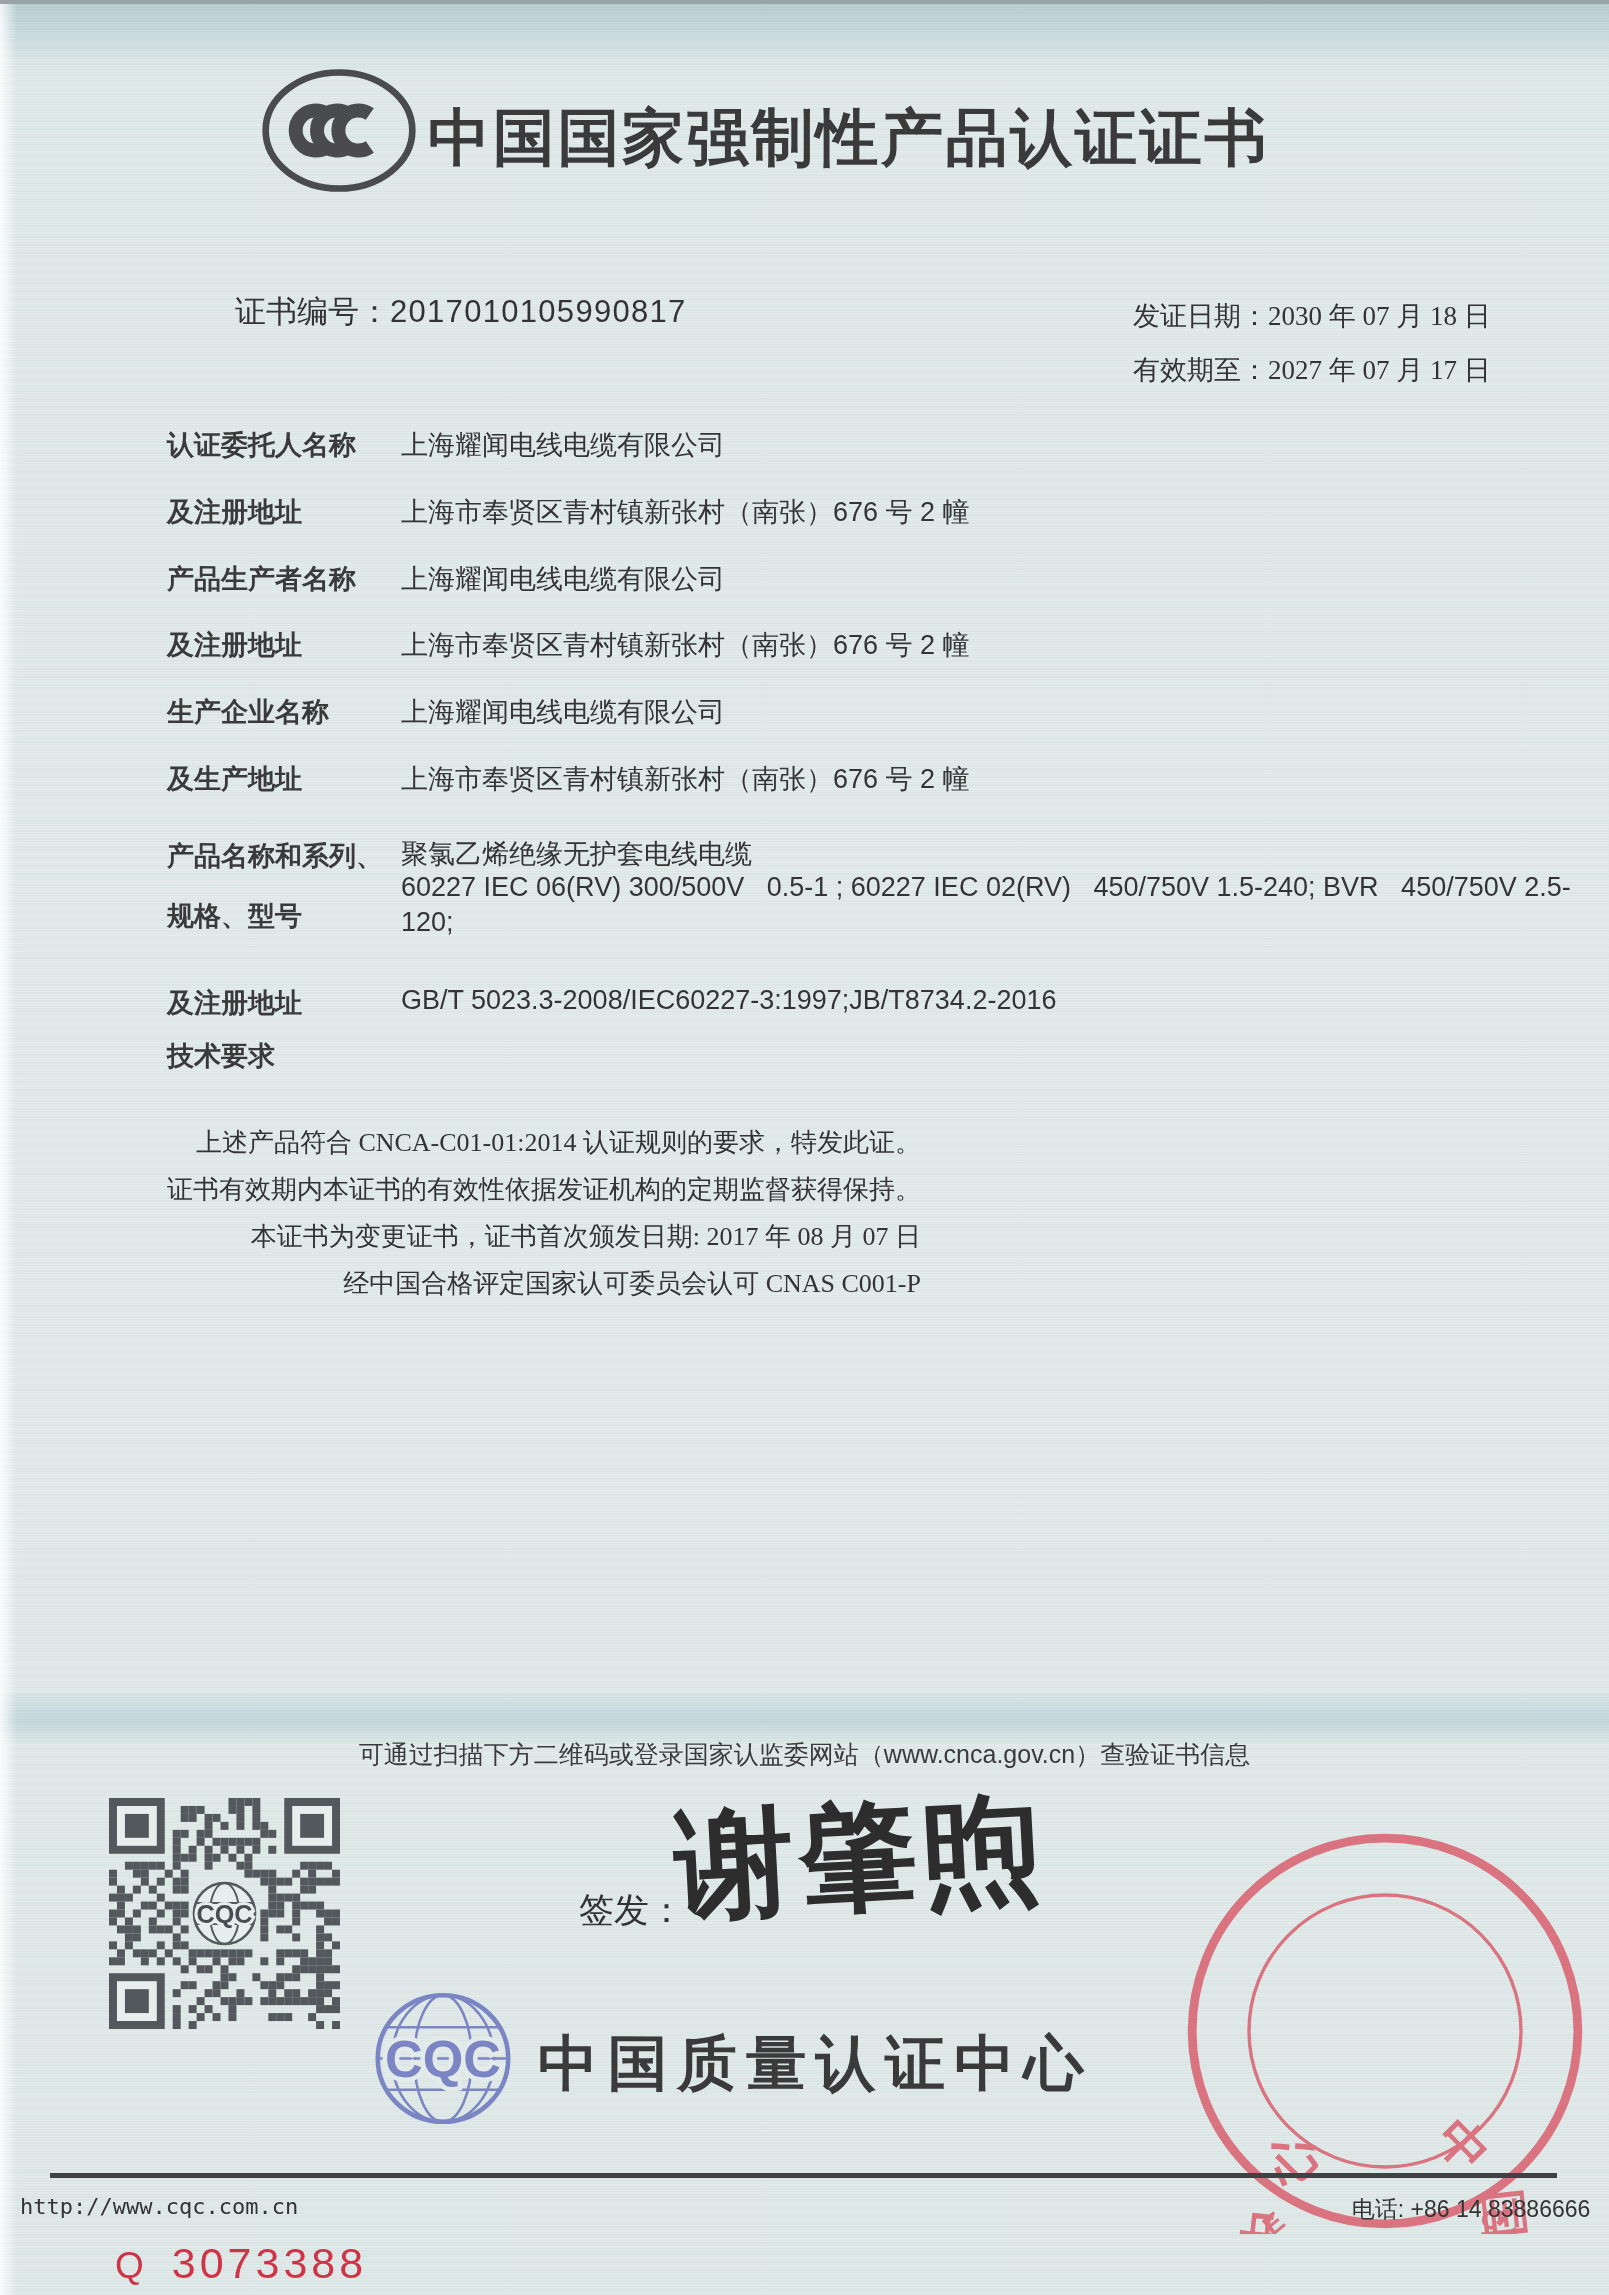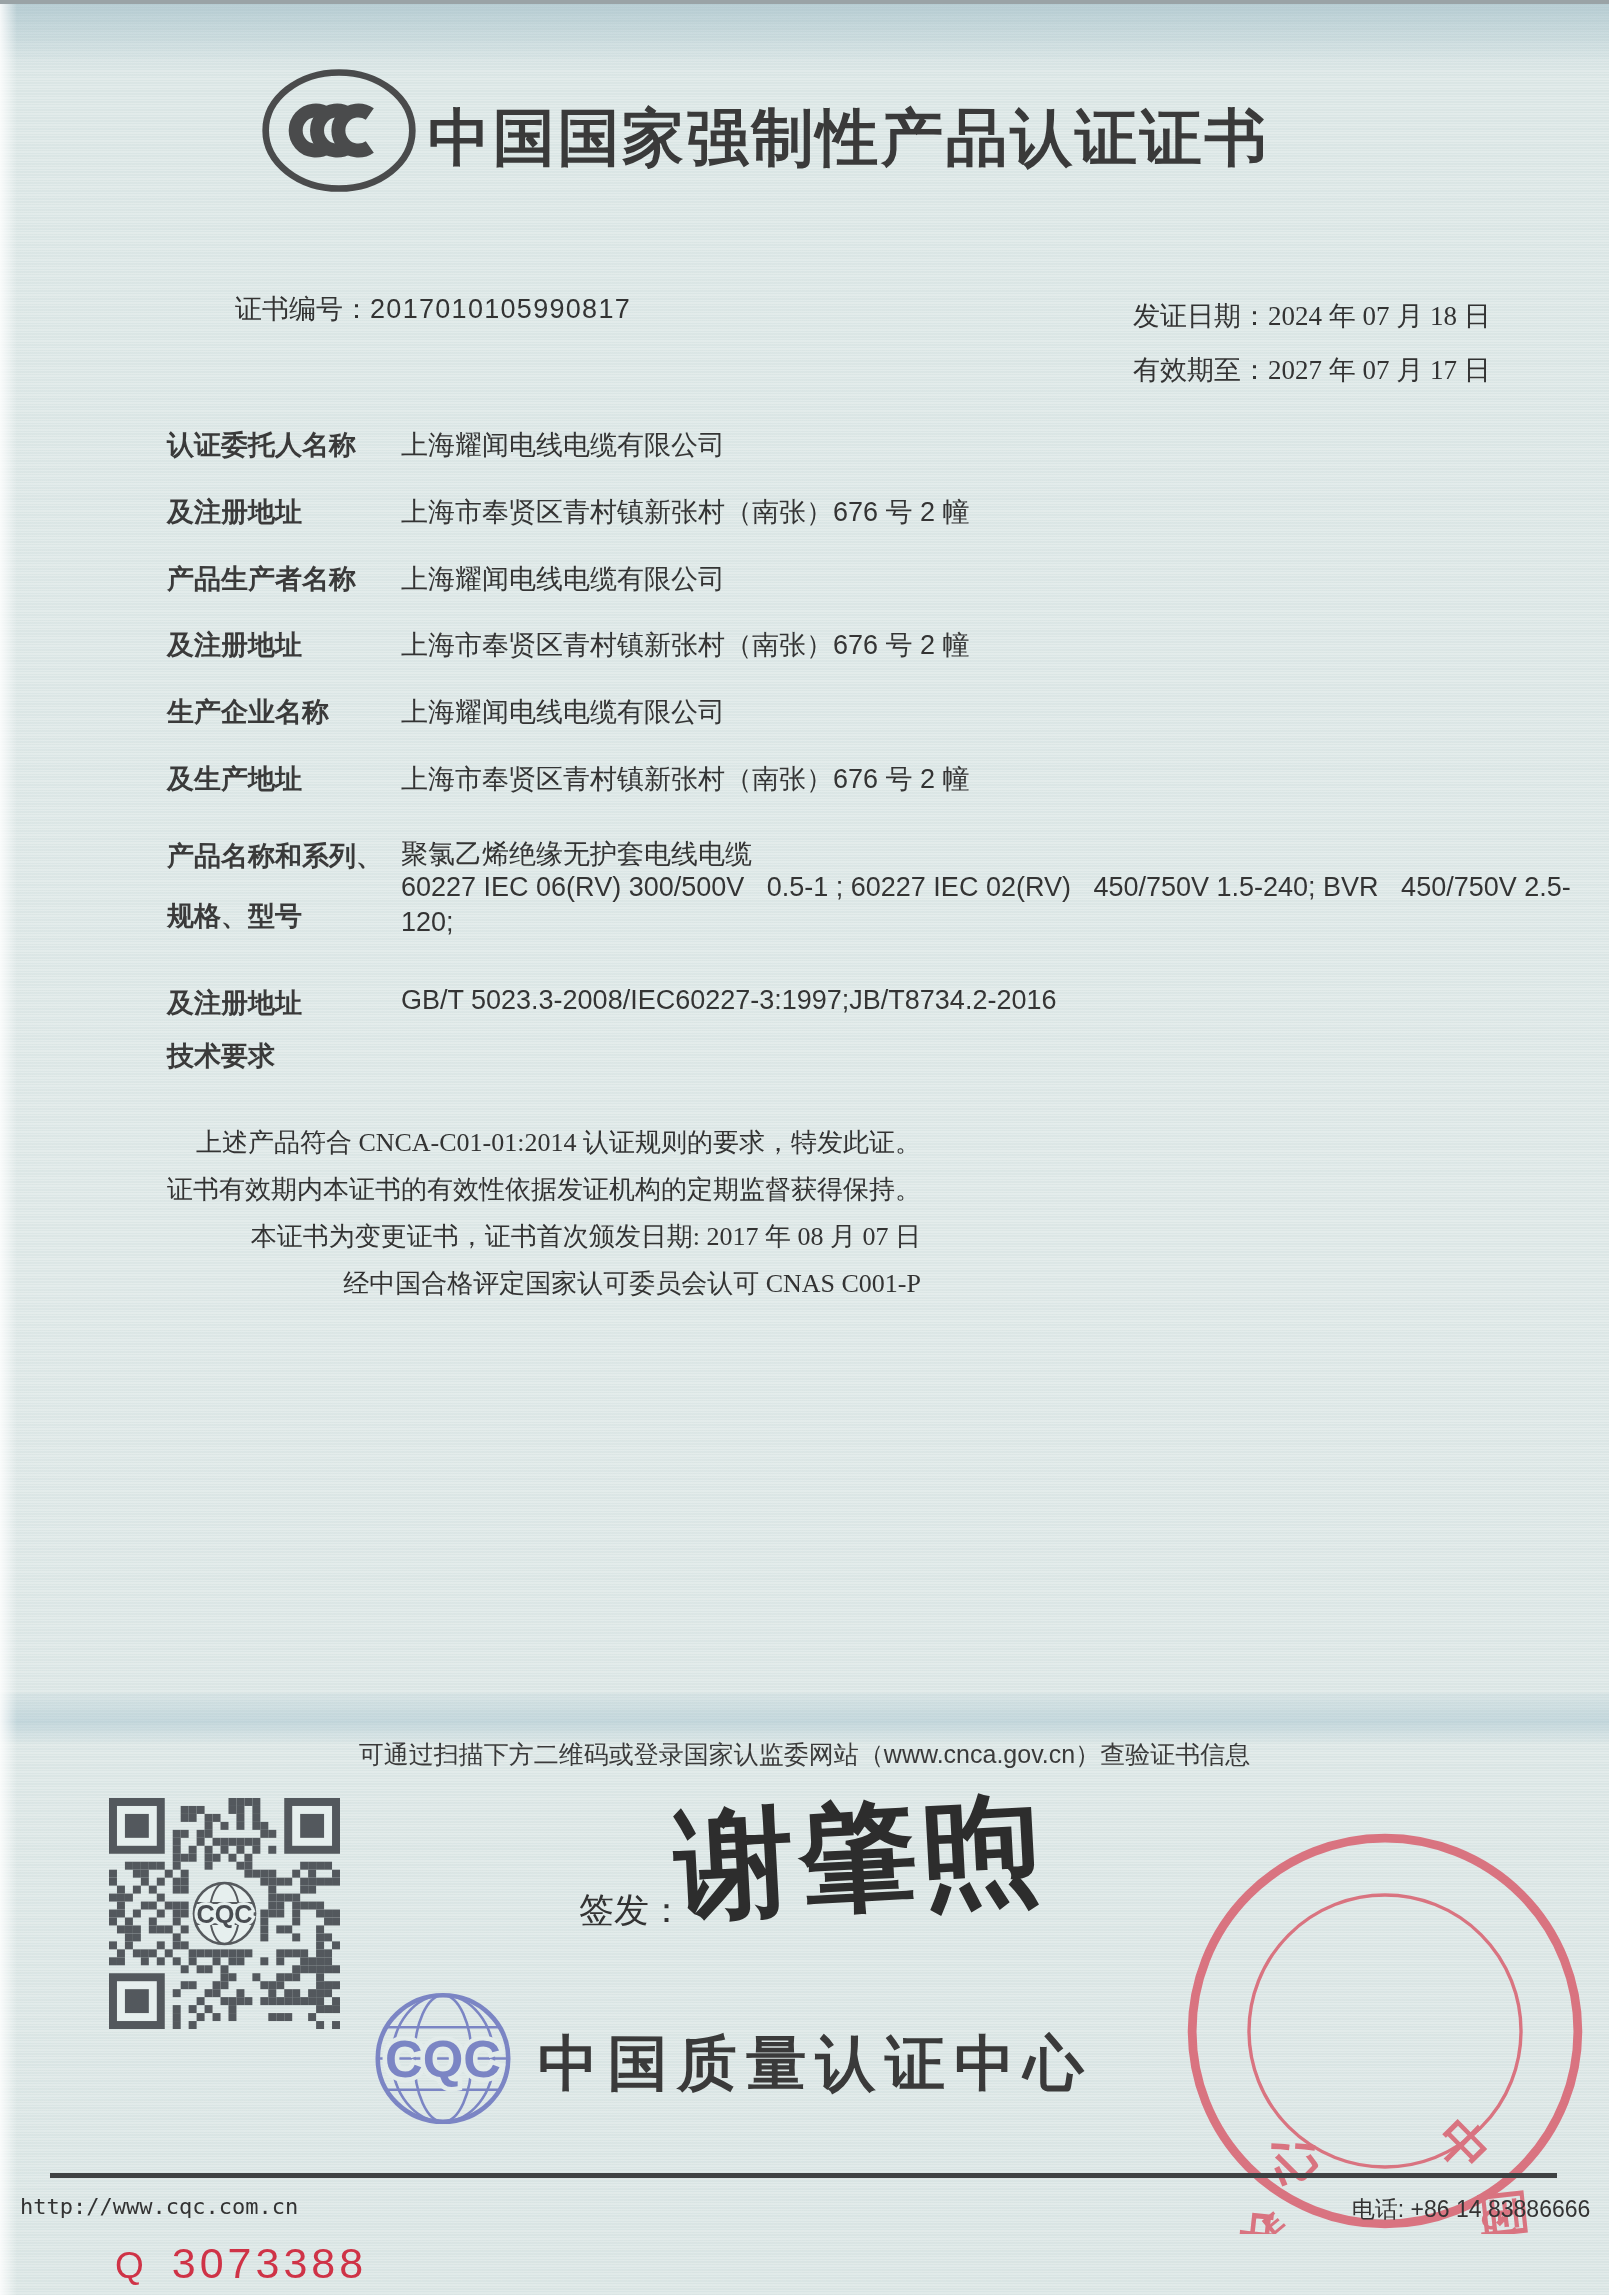--- a/index.html
+++ b/index.html
@@ -19,21 +19,21 @@
   .band.mid{top:1689px;height:52px;background:linear-gradient(180deg,rgba(150,185,200,0.10),rgba(150,185,200,0.38) 55%,rgba(150,185,200,0));}
   .band.left{top:0;left:0;width:17.4px;height:100%;background:linear-gradient(90deg,rgba(255,255,255,0.85),rgba(255,255,255,0));}
 
   .header-logo{position:absolute;left:259px;top:61px;width:160px;height:131px;}
   .page-title{
     position:absolute;left:428px;top:92px;
     font-size:62px;font-weight:700;letter-spacing:2.7px;color:#3a3a3a;
     white-space:nowrap;
   }
 
-  .meta-left{position:absolute;left:235px;top:287px;font-size:27px;color:#333;
+  .meta-left{position:absolute;left:235px;top:287px;font-size:31px;color:#333;
     font-family:"Liberation Serif",serif;white-space:nowrap;}
   .meta-left .num{font-family:"Liberation Sans",sans-serif;letter-spacing:1.3px;}
   .meta-right{position:absolute;left:1133px;top:285px;font-size:27px;color:#333;
     font-family:"Liberation Serif",serif;line-height:54px;white-space:nowrap;}
 
   .row-label{position:absolute;left:167px;font-size:27px;font-weight:700;color:#3a3a3a;white-space:nowrap;}
   .row-value{position:absolute;left:401px;font-size:27px;font-weight:400;color:#343434;white-space:nowrap;}
 
   .spec-text{position:absolute;left:401px;top:866px;width:1196px;
     font-size:27px;line-height:35px;color:#343434;white-space:pre-wrap;}
@@ -85,21 +85,21 @@
     <path d="M 102.2 73.4 A 30 30 0 1 0 102.2 122.6" fill="none" stroke="#4a4b4c" stroke-width="21"></path>
     <path d="M 134.2 73.4 A 30 30 0 1 0 134.2 122.6" fill="none" stroke="#4a4b4c" stroke-width="21"></path>
     <path d="M 166.2 73.4 A 30 30 0 1 0 166.2 122.6" fill="none" stroke="#4a4b4c" stroke-width="21"></path>
   </svg>
 
   <div class="page-title">中国国家强制性产品认证证书</div>
 
   <div class="meta-left"><span>证书编号：</span><span class="num">2017010105990817</span></div>
 
   <div class="meta-right">
-    <div><span>发证日期：</span><span>2024 年 07 月 18 日</span></div>
+    <div><span>发证日期：</span><span>2030 年 07 月 18 日</span></div>
     <div><span>有效期至：</span><span>2027 年 07 月 17 日</span></div>
   </div>
 
   <div class="row-label" style="top:423px">认证委托人名称</div>
   <div class="row-value" style="top:423px">上海耀闻电线电缆有限公司</div>
   <div class="row-label" style="top:490px">及注册地址</div>
   <div class="row-value" style="top:490px">上海市奉贤区青村镇新张村（南张）676 号 2 幢</div>
 
   <div class="row-label" style="top:557px">产品生产者名称</div>
   <div class="row-value" style="top:557px">上海耀闻电线电缆有限公司</div>

